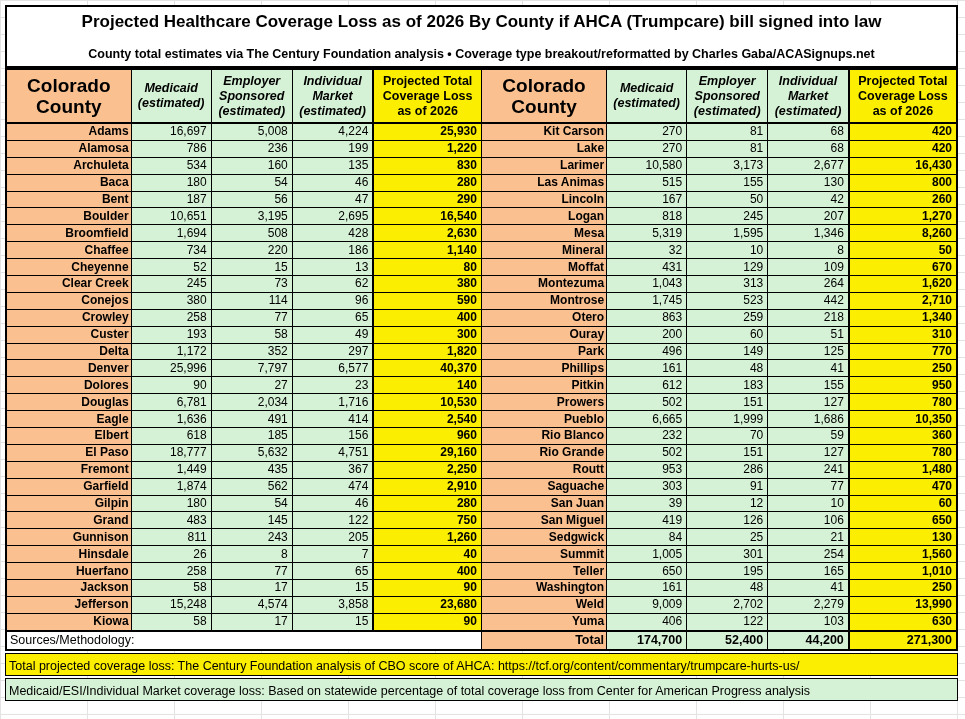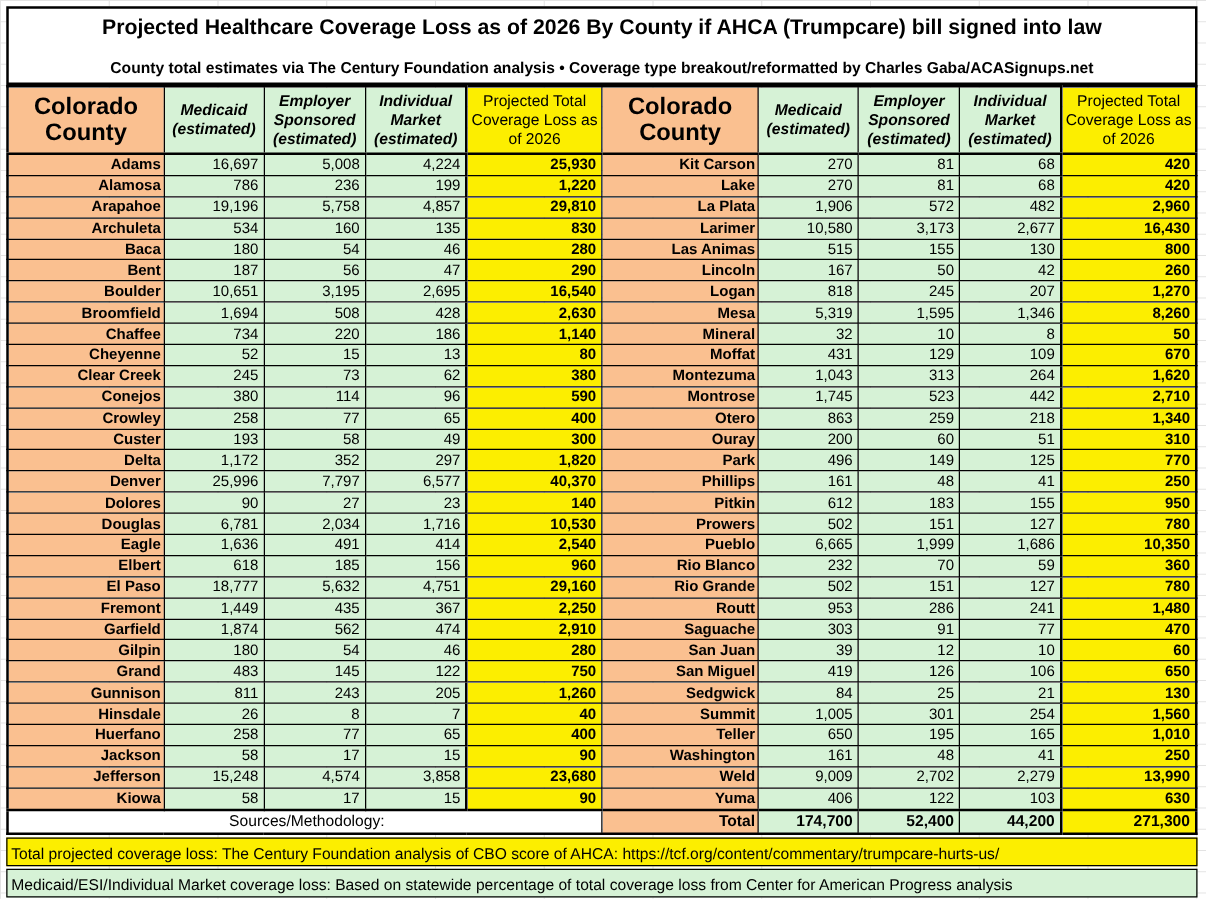--- a/index.html
+++ b/index.html
@@ -24,29 +24,29 @@
 
   table.grid{
     border-collapse:collapse;table-layout:fixed;width:953px;
     border:2px solid #000;
   }
   .grid th,.grid td{border:1px solid #000;overflow:hidden;padding:0;}
 
   .grid thead th{height:52px;border-bottom:2px solid #000;white-space:normal;vertical-align:middle;}
   th.h-county{background:var(--peach);font-size:19px;font-weight:bold;line-height:21px;}
   th.h-est{background:var(--mint);font-size:12.5px;font-weight:bold;font-style:italic;line-height:15px;}
-  th.h-total{background:var(--yellow);font-size:12.5px;font-weight:normal;line-height:15px;border-left:2px solid #000;}
+  th.h-total{background:var(--yellow);font-size:12.5px;font-weight:bold;line-height:15px;border-left:2px solid #000;}
 
   .grid tbody td{height:15.9px;font-size:12px;line-height:15px;text-align:right;white-space:nowrap;}
   td.c-name{background:var(--peach);font-weight:bold;padding-right:2px;}
   td.c-num{background:var(--mint);padding-right:4px;}
   td.c-total{background:var(--yellow);font-weight:bold;padding-right:4px;border-left:2px solid #000;}
 
   tr.footer-row td{height:17px;border-top:2px solid #000;font-size:12.5px;}
-  tr.footer-row td.sources{background:#fff;text-align:center;font-weight:normal;padding-left:3px;}
+  tr.footer-row td.sources{background:#fff;text-align:left;font-weight:normal;padding-left:3px;}
   tr.footer-row td.c-num{font-weight:bold;}
 
   .banner{
     box-sizing:border-box;width:953px;border:1px solid #000;
     font-size:12.5px;line-height:15px;padding:5px 2px 1px 3px;margin-top:2px;
     white-space:nowrap;overflow:hidden;
   }
   .banner-yellow{background:var(--yellow);}
   .banner-green{background:var(--mint);}
 
@@ -108,32 +108,20 @@
           <td class="c-num">236</td>
           <td class="c-num">199</td>
           <td class="c-total">1,220</td>
           <td class="c-name">Lake</td>
           <td class="c-num">270</td>
           <td class="c-num">81</td>
           <td class="c-num">68</td>
           <td class="c-total">420</td>
         </tr>
         <tr>
-          <td class="c-name">Arapahoe</td>
-          <td class="c-num">19,196</td>
-          <td class="c-num">5,758</td>
-          <td class="c-num">4,857</td>
-          <td class="c-total">29,810</td>
-          <td class="c-name">La Plata</td>
-          <td class="c-num">1,906</td>
-          <td class="c-num">572</td>
-          <td class="c-num">482</td>
-          <td class="c-total">2,960</td>
-        </tr>
-        <tr>
           <td class="c-name">Archuleta</td>
           <td class="c-num">534</td>
           <td class="c-num">160</td>
           <td class="c-num">135</td>
           <td class="c-total">830</td>
           <td class="c-name">Larimer</td>
           <td class="c-num">10,580</td>
           <td class="c-num">3,173</td>
           <td class="c-num">2,677</td>
           <td class="c-total">16,430</td>

